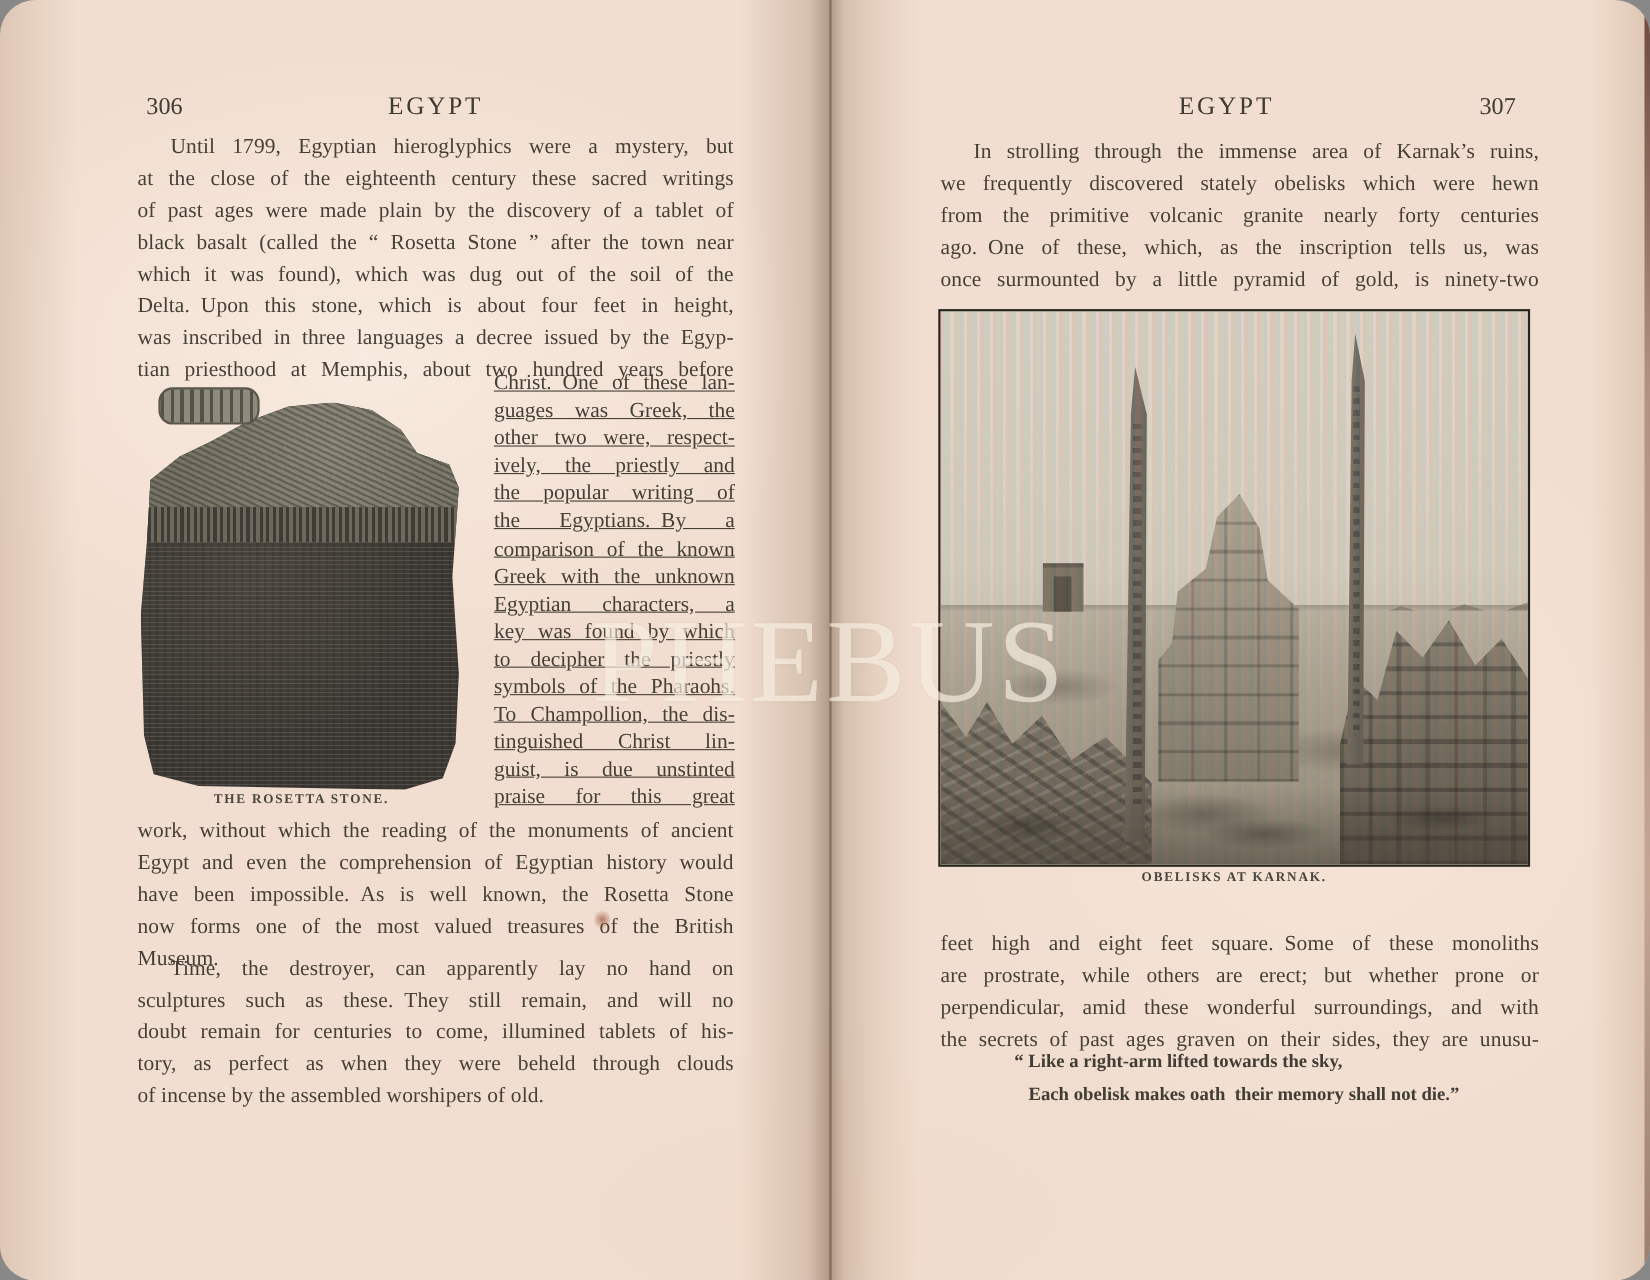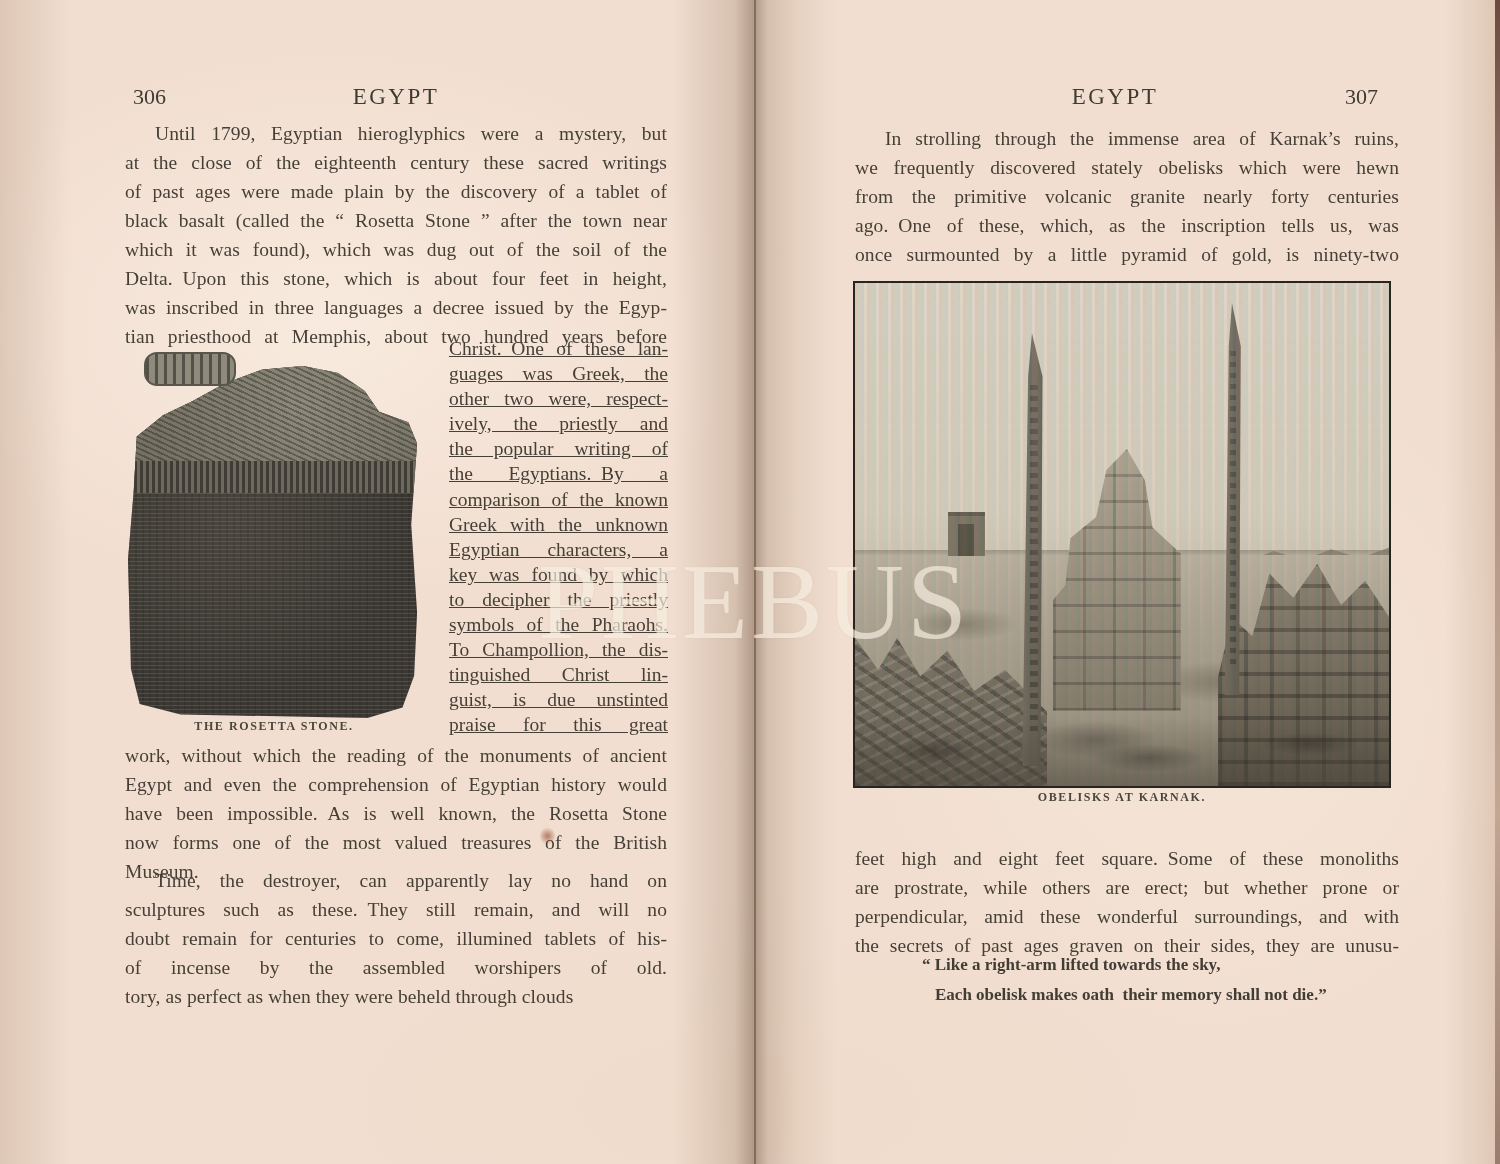--- a/index.html
+++ b/index.html
@@ -5,20 +5,21 @@
   html,body{margin:0;padding:0;background:#888;}
   .scan{
     position:relative;width:1500px;height:1164px;overflow:hidden;
     background:
       radial-gradient(ellipse 600px 400px at 22% 28%, rgba(255,246,236,.5), transparent 70%),
       radial-gradient(ellipse 500px 500px at 80% 60%, rgba(250,236,222,.45), transparent 70%),
       radial-gradient(ellipse 700px 300px at 50% 95%, rgba(240,218,200,.5), transparent 70%),
       #f1ded0;
     font-family:"Liberation Serif","DejaVu Serif",serif;
     color:#443f37;
+    border-radius:32px;
   }
   
   .edge-left{position:absolute;left:0;top:0;width:70px;height:100%;
     background:linear-gradient(to right, rgba(180,148,122,.32), rgba(180,148,122,0));z-index:4;}
   .edge-right{position:absolute;right:0;top:0;width:55px;height:100%;
     background:linear-gradient(to left, rgba(185,150,122,.35), rgba(185,150,122,0));z-index:4;}
   .edge-right-line{position:absolute;right:0;top:0;width:5px;height:100%;
     background:linear-gradient(to bottom, rgba(70,30,25,.75), rgba(90,50,35,.35) 30%, rgba(110,70,50,.25) 70%, rgba(70,35,25,.45));z-index:6;}
   .gutter{position:absolute;left:672px;top:0;width:165px;height:100%;z-index:5;
     background:linear-gradient(to right,
@@ -191,22 +192,22 @@
       <div class="tline">Egypt and even the comprehension of Egyptian history would</div>
       <div class="tline">have been impossible. As is well known, the Rosetta Stone</div>
       <div class="tline">now forms one of the most valued treasures of the British</div>
       <div class="tline">Museum.</div>
     </div>
 
   <div class="tblock body-text jlastnorm indent-first" style="left:125px;top:866px;width:542px;">
       <div class="tline">Time, the destroyer, can apparently lay no hand on</div>
       <div class="tline">sculptures such as these. They still remain, and will no</div>
       <div class="tline">doubt remain for centuries to come, illumined tablets of his-</div>
+      <div class="tline">tory, as perfect as when they were beheld through clouds</div>
       <div class="tline">of incense by the assembled worshipers of old.</div>
-      <div class="tline">tory, as perfect as when they were beheld through clouds</div>
     </div>
 
   <div class="runhead" style="left:855px;top:84px;width:520px;">EGYPT</div>
   <div class="pagenum" style="left:1345px;top:84px;">307</div>
 
   <div class="tblock body-text jall indent-first" style="left:855px;top:124px;width:544px;">
       <div class="tline">In strolling through the immense area of Karnak’s ruins,</div>
       <div class="tline">we frequently discovered stately obelisks which were hewn</div>
       <div class="tline">from the primitive volcanic granite nearly forty centuries</div>
       <div class="tline">ago. One of these, which, as the inscription tells us, was</div>

